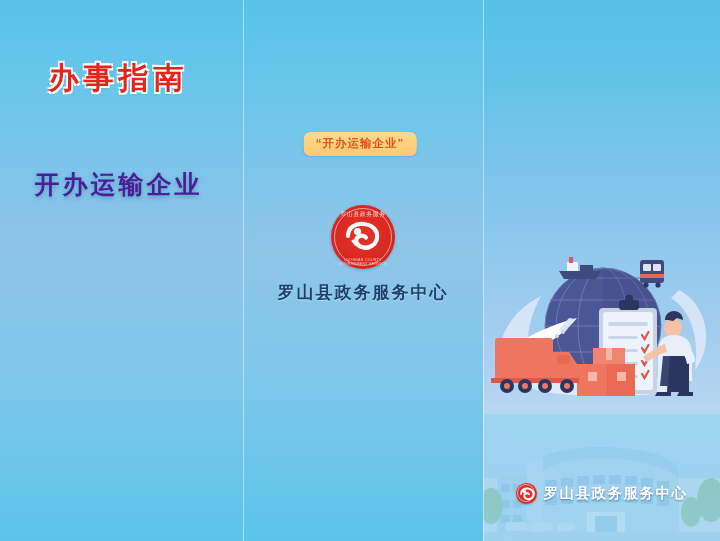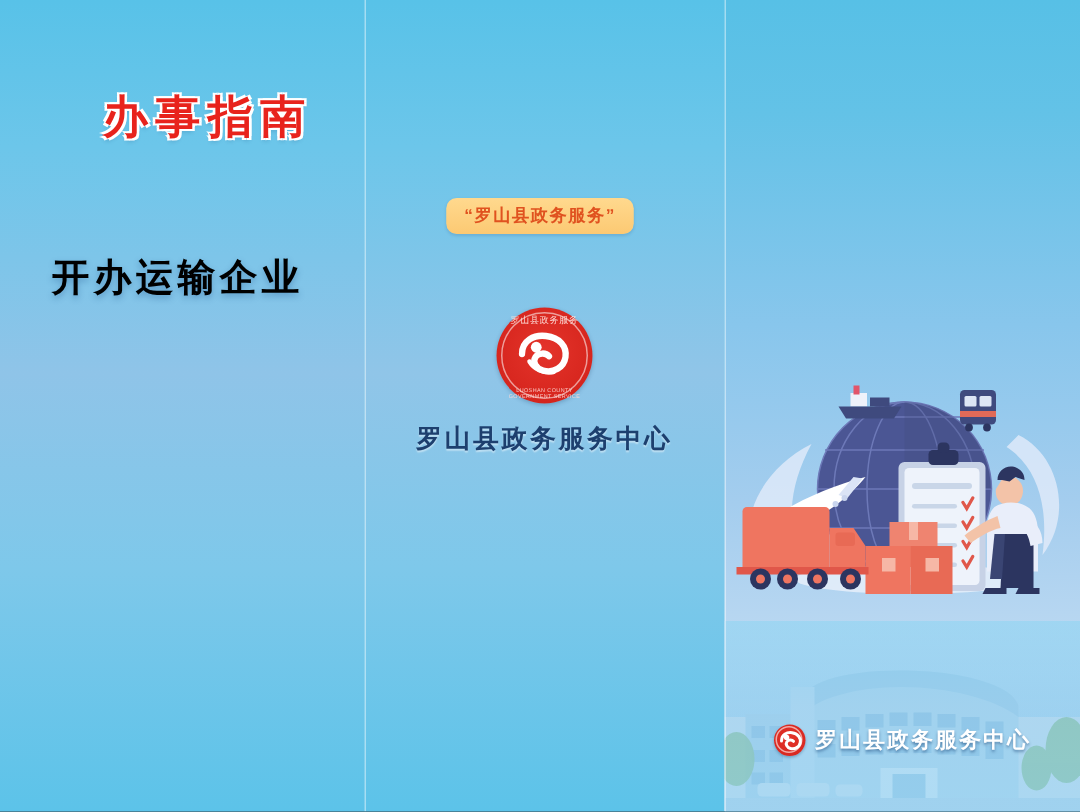--- a/index.html
+++ b/index.html
@@ -61,33 +61,32 @@
 
   
   #rp-heading{
     position:absolute;left:0;top:58px;width:237px;text-align:center;
     font-size:30px;font-weight:bold;letter-spacing:5px;color:#e8231c;
     text-shadow:
       -1.6px -1.6px 0 #fff, 1.6px -1.6px 0 #fff,
       -1.6px  1.6px 0 #fff, 1.6px  1.6px 0 #fff,
       0 2px 3px rgba(20,60,110,.22);
     font-family:"DejaVu Sans","Liberation Sans",sans-serif;
-    padding-left:20px;
   }
   #rp-badge{
     position:absolute;left:50%;transform:translateX(-50%);top:132px;
     padding:4px 12px 5px;border-radius:7px;
     background:linear-gradient(180deg,#ffd98e 0%,#fcc973 100%);
     box-shadow:0 1px 2px rgba(30,70,120,.16);
     font-size:11.5px;font-weight:bold;color:#e0521f;letter-spacing:1px;
     white-space:nowrap;
   }
   #rp-title{
     position:absolute;left:0;top:168px;width:237px;text-align:center;
-    font-size:25px;font-weight:bold;letter-spacing:3px;color:#000000;
+    font-size:25px;font-weight:bold;letter-spacing:3px;color:#4c1d95;
     text-shadow:0 2px 4px rgba(20,70,130,.35);
     font-family:Liberation Mono, monospace;
   }
   #rp-subtitle{
     position:absolute;left:0;top:206px;width:237px;text-align:center;
     font-size:20px;font-weight:bold;letter-spacing:3px;color:#f0703a;
     text-shadow:0 1px 2px rgba(255,255,255,.5);
     font-family:"DejaVu Sans","Liberation Sans",sans-serif;
   }
 
@@ -137,21 +136,21 @@
       </div>
 
       <div id="mid-org">罗山县政务服务中心</div>
     </div>
   </div>
 
   <div class="panel" id="panel-right"></div>
 
   <div id="rp-heading">办事指南</div>
 
-  <div id="rp-badge">“罗山县政务服务”</div>
+  <div id="rp-badge">“开办运输企业”</div>
 
   <div id="rp-title">开办运输企业</div>
 
 
   <svg id="illus" viewBox="0 0 237 160">
 
     <g opacity=".75">
       <path d="M18 118 C10 92 26 60 58 44 C44 70 40 96 52 120 Z" fill="#e7eefb"></path>
       <path d="M196 38 C224 52 232 92 212 118 C216 88 210 60 188 46 Z" fill="#e7eefb"></path>
       <ellipse cx="125" cy="134" rx="78" ry="10" fill="#eef3fc"></ellipse>

